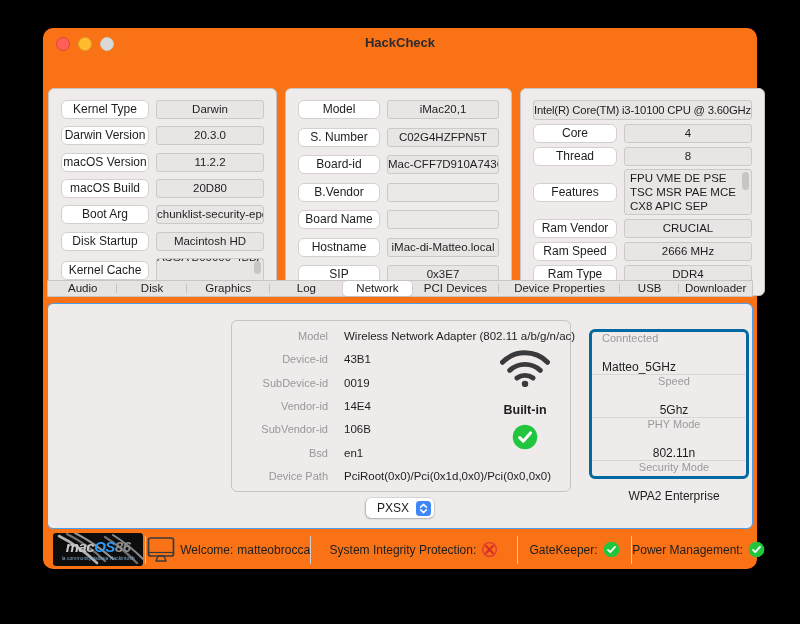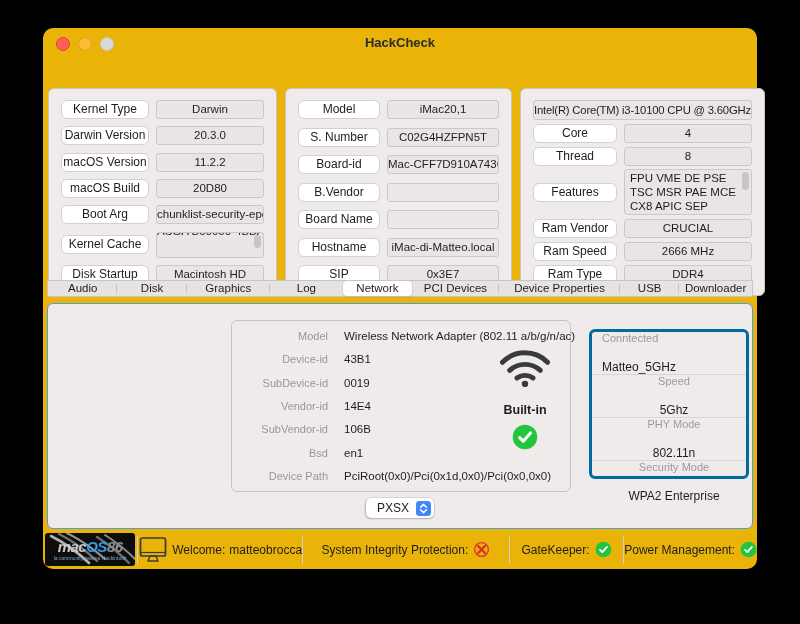--- a/index.html
+++ b/index.html
@@ -1,17 +1,17 @@
 <!DOCTYPE html>
 <html><head>
 <meta charset="utf-8">
 <style>
   html,body{margin:0;padding:0;background:#000;width:800px;height:624px;overflow:hidden;
     font-family:"Liberation Sans","DejaVu Sans",sans-serif;-webkit-font-smoothing:antialiased;}
-  .window{position:absolute;left:43px;top:28px;width:714px;height:541px;background:#eab308;
+  .window{position:absolute;left:43px;top:28px;width:714px;height:541px;background:#f97316;
     border-radius:10px;box-shadow:0 12px 40px rgba(0,0,0,.7);}
   
   .titlebar{position:absolute;left:0;top:0;right:0;height:30px;}
   .lights{position:absolute;left:13px;top:9px;display:flex;gap:8px;}
   .light{width:12px;height:12px;border-radius:50%;}
   .light.red{background:#FF5F57;border:0.5px solid #E0443E;}
   .light.yellow{background:#FEBC2E;border:0.5px solid #DEA123;}
   .light.gray{background:#DCDAD9;border:0.5px solid #C9C7C6;}
   .wtitle{position:absolute;left:0;right:0;top:7px;text-align:center;font-size:13px;font-weight:700;color:#2b2b2d;}
   
@@ -58,21 +58,21 @@
     border-radius:6px;box-sizing:border-box;display:flex;flex-direction:column;}
   .csec{flex:1;display:flex;flex-direction:column;justify-content:center;padding-left:10px;}
   .csec + .csec{border-top:1px solid #D8D5D4;align-items:center;}
   .clabel{font-size:11px;color:#9A9A9E;}
   .cval{font-size:12px;color:#1d1d1f;margin-top:16px;}
   .popup{position:absolute;left:50%;top:194px;transform:translateX(-50%);height:20px;background:#FFFFFF;
     border-radius:5px;box-shadow:0 0 0 0.5px rgba(0,0,0,.18), 0 1px 2px rgba(0,0,0,.18);
     display:flex;align-items:center;padding:0 3px 0 11px;gap:7px;cursor:default;}
   .popup .ptext{font-size:12px;color:#1d1d1f;}
   
-  .footer{position:absolute;left:0;top:502px;width:714px;height:39px;display:flex;align-items:center;}
+  .footer{position:absolute;left:0;top:502px;width:714px;height:39px;display:flex;align-items:center;padding-left:8px;}
   .fdiv{width:1px;height:28px;background:#D2CFCE;flex:0 0 auto;}
   .fsec{display:flex;align-items:center;justify-content:center;gap:5px;box-sizing:border-box;}
   .fsec.s-logo{width:98px;} .fsec.s-welcome{width:170px;gap:4px;}
   .fsec.s-sip{width:214px;} .fsec.s-gk{width:118px;} .fsec.s-pm{flex:1;}
   .flabel{font-size:12px;color:#1d1d1f;white-space:nowrap;}
   .fuser{font-size:12px;color:#1d1d1f;white-space:nowrap;}
   .logo{width:90px;height:33px;background:#0d0d0d;border-radius:3px;position:relative;overflow:hidden;
     display:flex;flex-direction:column;align-items:center;justify-content:center;}
   .logo-line{position:relative;font-size:15px;font-weight:700;font-style:italic;line-height:15px;letter-spacing:-0.5px;}
   .logo-mac{color:#C9C9C9;} .logo-os{color:#2E9BF7;} .logo-86{color:#8F8F8F;}
@@ -110,29 +110,29 @@
       </div>
       <div class="row">
         <span class="pill">macOS Build</span>
         <span class="val">20D80</span>
       </div>
       <div class="row">
         <span class="pill">Boot Arg</span>
         <span class="val">chunklist-security-epoch</span>
       </div>
       <div class="row">
+        <span class="pill">Disk Startup</span>
+        <span class="val">Macintosh HD</span>
+      </div>
+      <div class="row">
         <span class="pill">Kernel Cache</span>
         <span class="scrollbox">
           <span class="clipped">ASGA B00000-4BBAGE</span>
           <span class="thumb short"></span>
         </span>
-      </div>
-      <div class="row">
-        <span class="pill">Disk Startup</span>
-        <span class="val">Macintosh HD</span>
       </div>
     </div>
 
     <div class="group g2">
       <div class="row">
         <span class="pill">Model</span>
         <span class="val">iMac20,1</span>
       </div>
       <div class="row">
         <span class="pill">S. Number</span>

